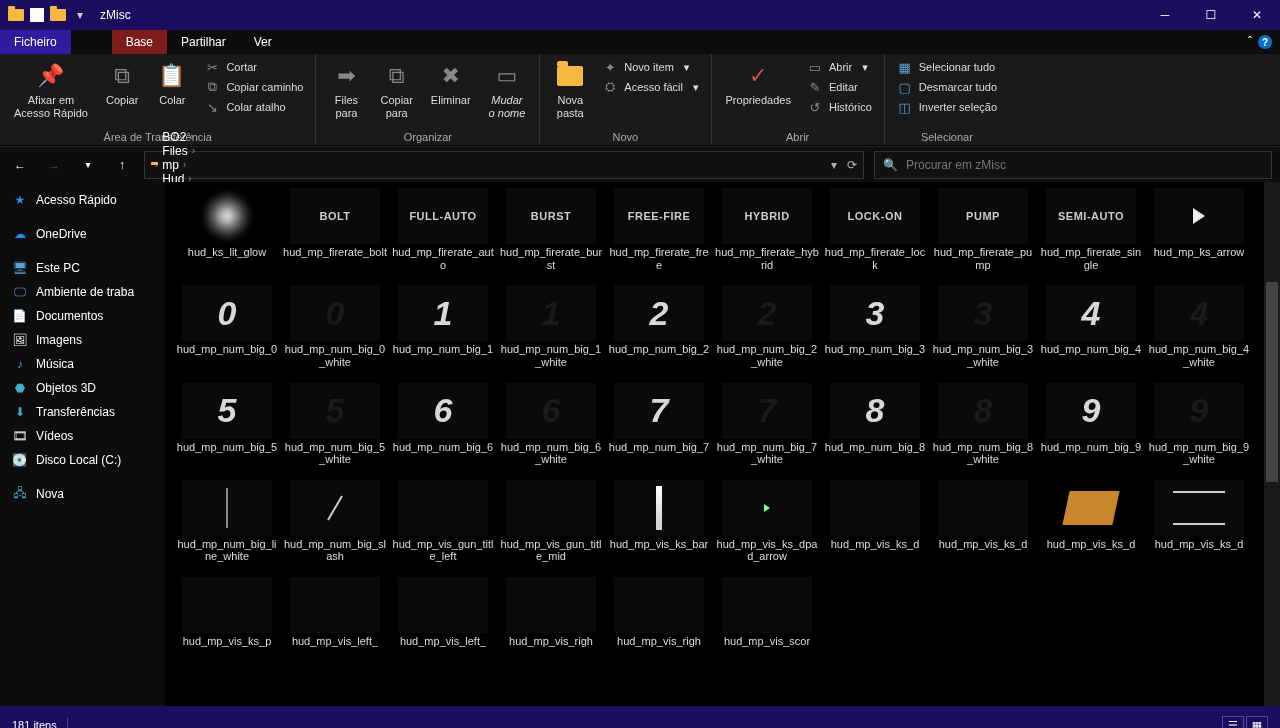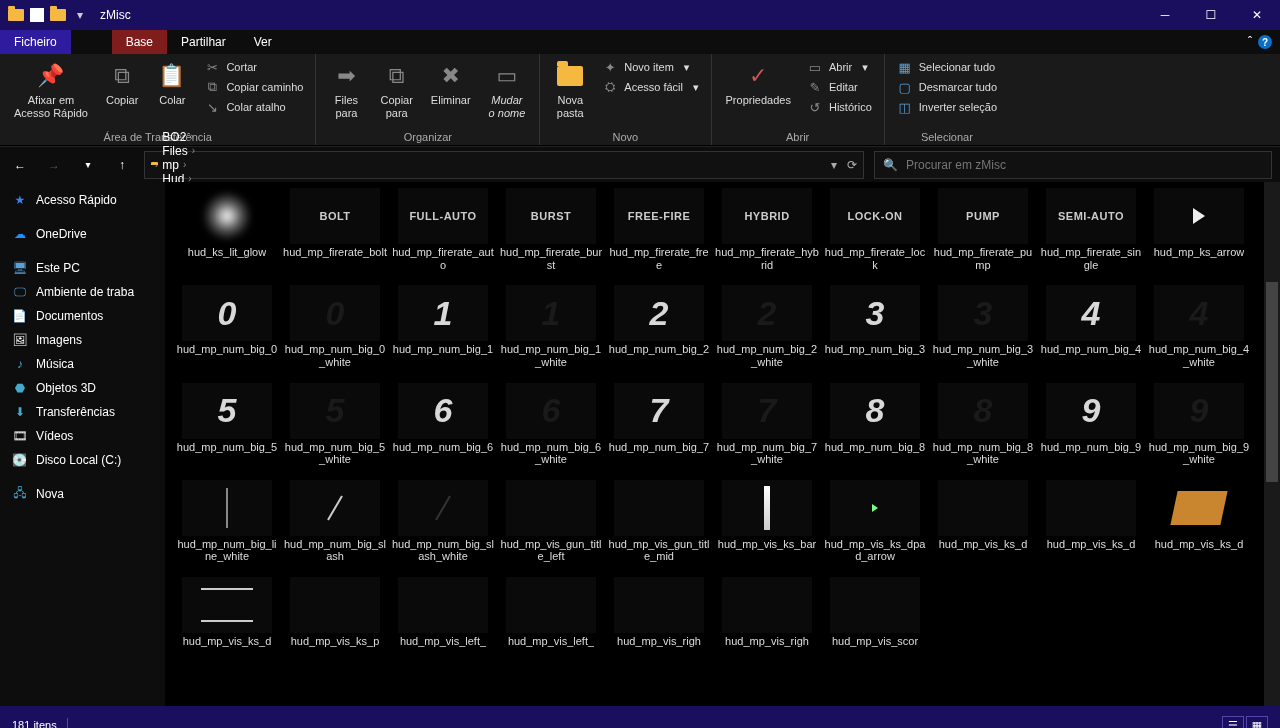--- a/index.html
+++ b/index.html
@@ -460,26 +460,20 @@
           </div>
           <div class="fname">hud_mp_num_big_line_white</div>
         </div>
         <div class="item">
           <div class="thumb">
             <div class="slash"></div>
           </div>
           <div class="fname">hud_mp_num_big_slash</div>
         </div>
         <div class="item">
-          <div class="thumb">
-            <div class="slash" style="background: rgb(51, 51, 51);"></div>
-          </div>
-          <div class="fname">hud_mp_num_big_slash_white</div>
-        </div>
-        <div class="item">
           <div class="thumb"></div>
           <div class="fname">hud_mp_vis_gun_title_left</div>
         </div>
         <div class="item">
           <div class="thumb"></div>
           <div class="fname">hud_mp_vis_gun_title_mid</div>
         </div>
         <div class="item">
           <div class="thumb">
             <div class="bar"></div>

